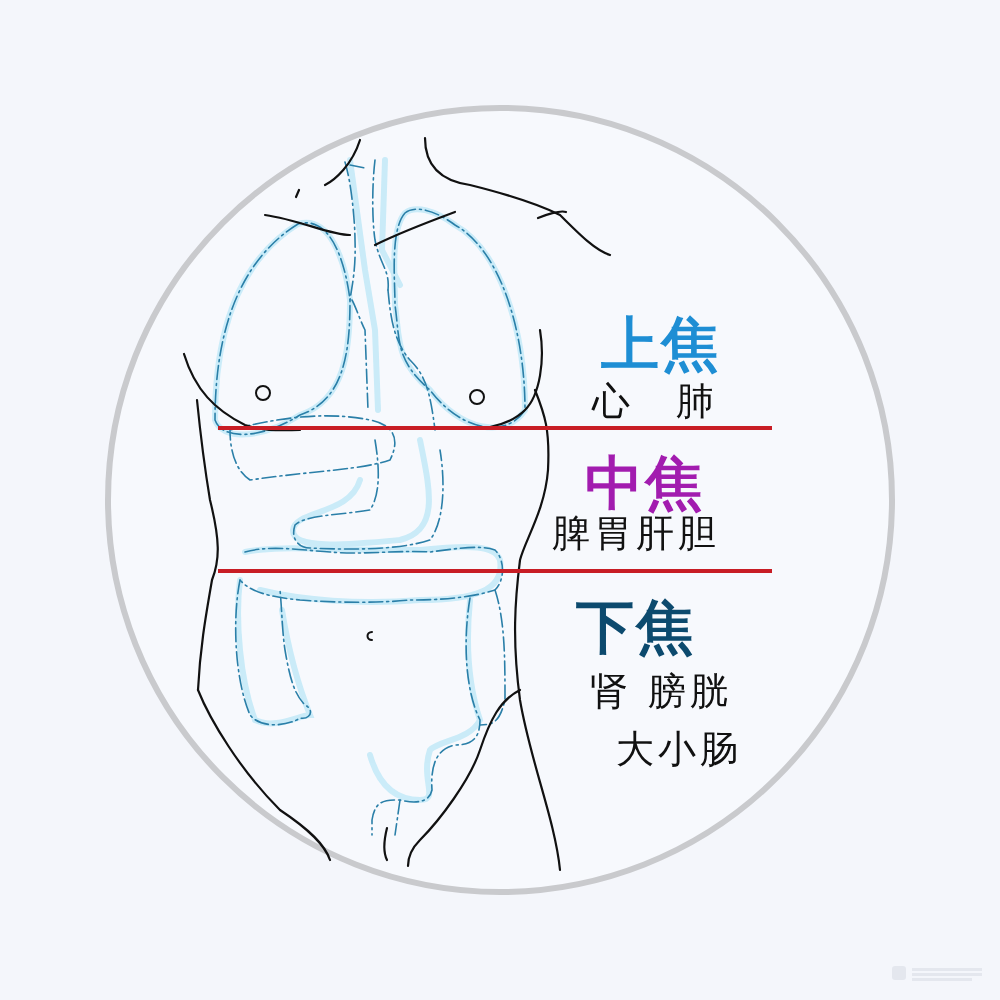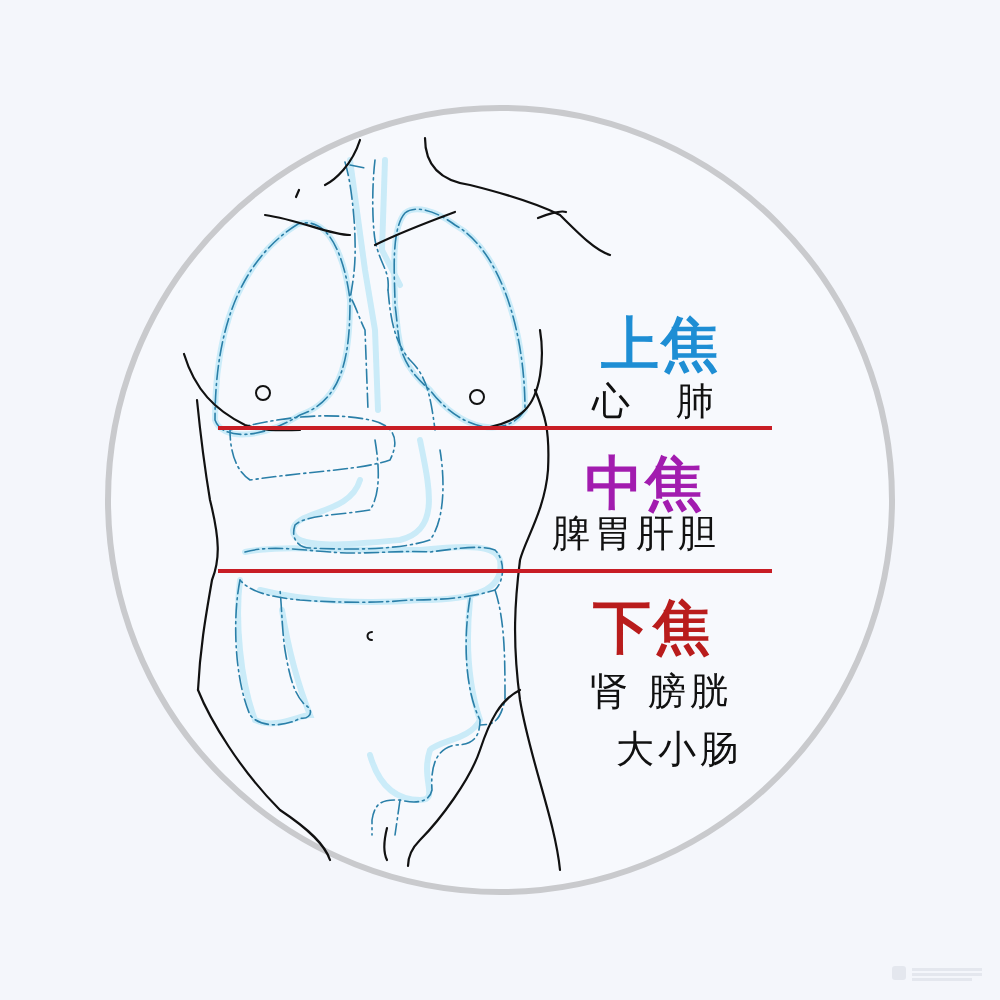--- a/index.html
+++ b/index.html
@@ -81,21 +81,21 @@
   <line x1="218" y1="428" x2="772" y2="428" stroke="#c81d25" stroke-width="4"></line>
   <line x1="218" y1="571" x2="772" y2="571" stroke="#c81d25" stroke-width="4"></line>
 </svg>
 
 <div class="label zone-title" style="left:585px;top:315px;color:#1e8ed4;margin-left:16px;">上焦</div>
 <div class="label organs" style="left:592px;top:382px;">心　肺</div>
 
 <div class="label zone-title" style="left:585px;top:454px;color:#a21caf;">中焦</div>
 <div class="label organs" style="left:552px;top:514px;">脾胃肝胆</div>
 
-<div class="label zone-title" style="left:593px;top:598px;color:#b91c1c;">下焦</div>
+<div class="label zone-title" style="left:576px;top:598px;color:#0c4a6e;">下焦</div>
 <div class="label organs" style="left:590px;top:672px;">肾 膀胱</div>
 <div class="label organs" style="left:616px;top:730px;">大小肠</div>
 
 <svg class="wm" viewBox="0 0 96 20">
   <g fill="#e4e7ee">
     <rect x="0" y="2" width="14" height="14" rx="3"></rect>
     <rect x="20" y="4" width="70" height="3"></rect>
     <rect x="20" y="9" width="70" height="3"></rect>
     <rect x="20" y="14" width="60" height="3"></rect>
   </g>

